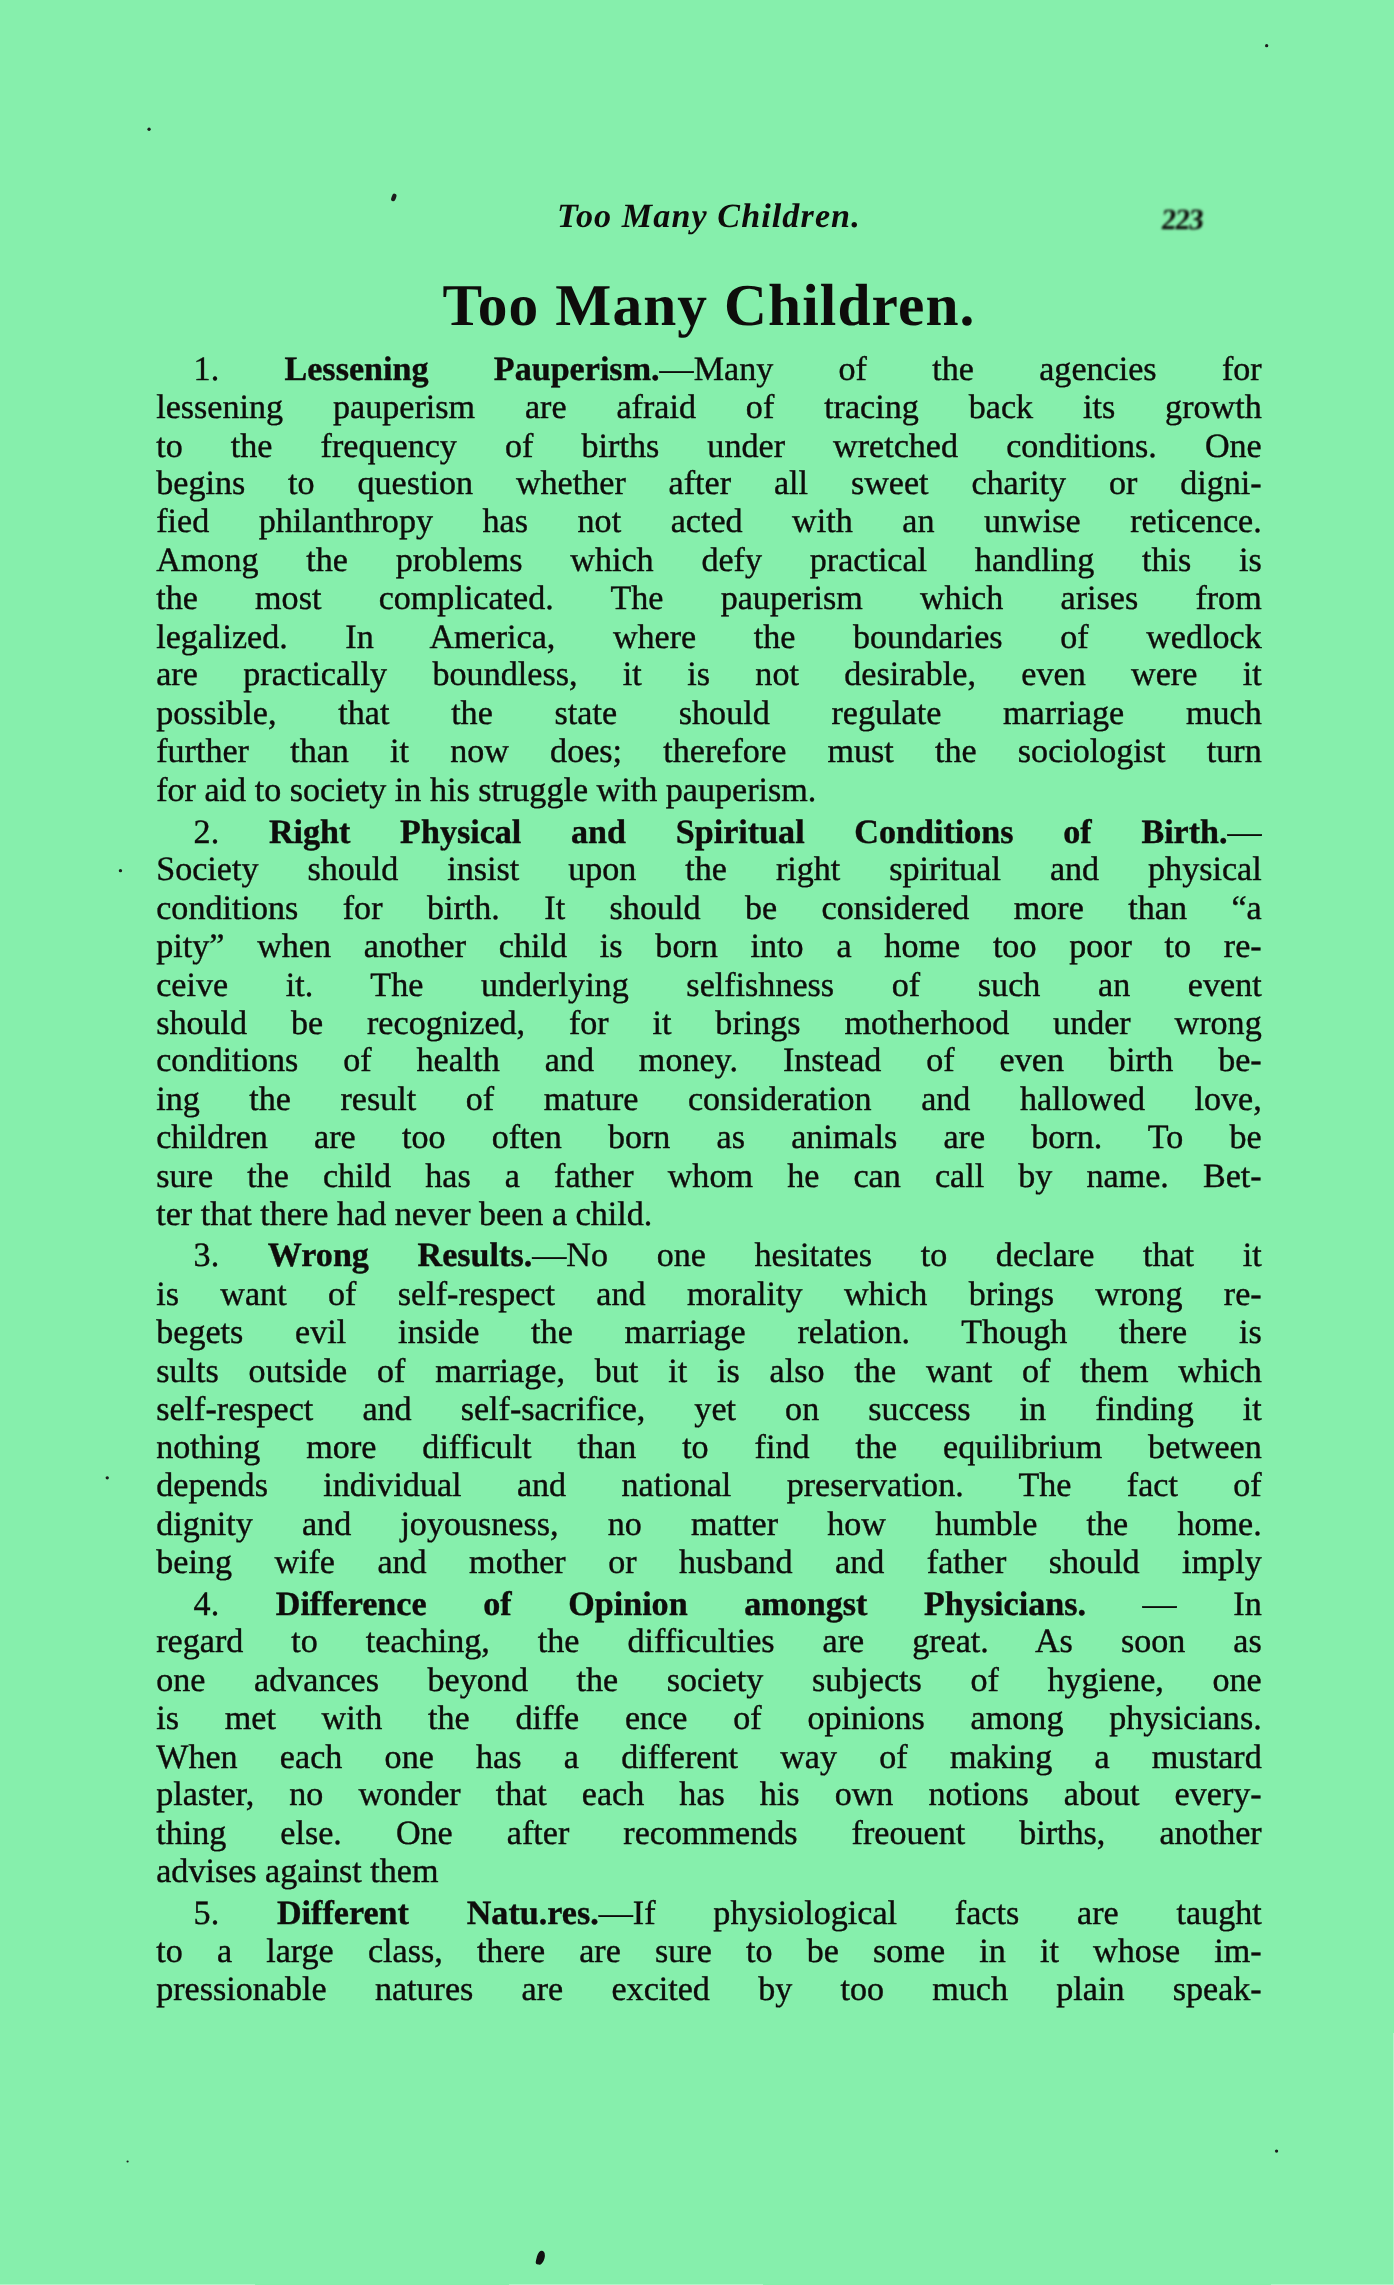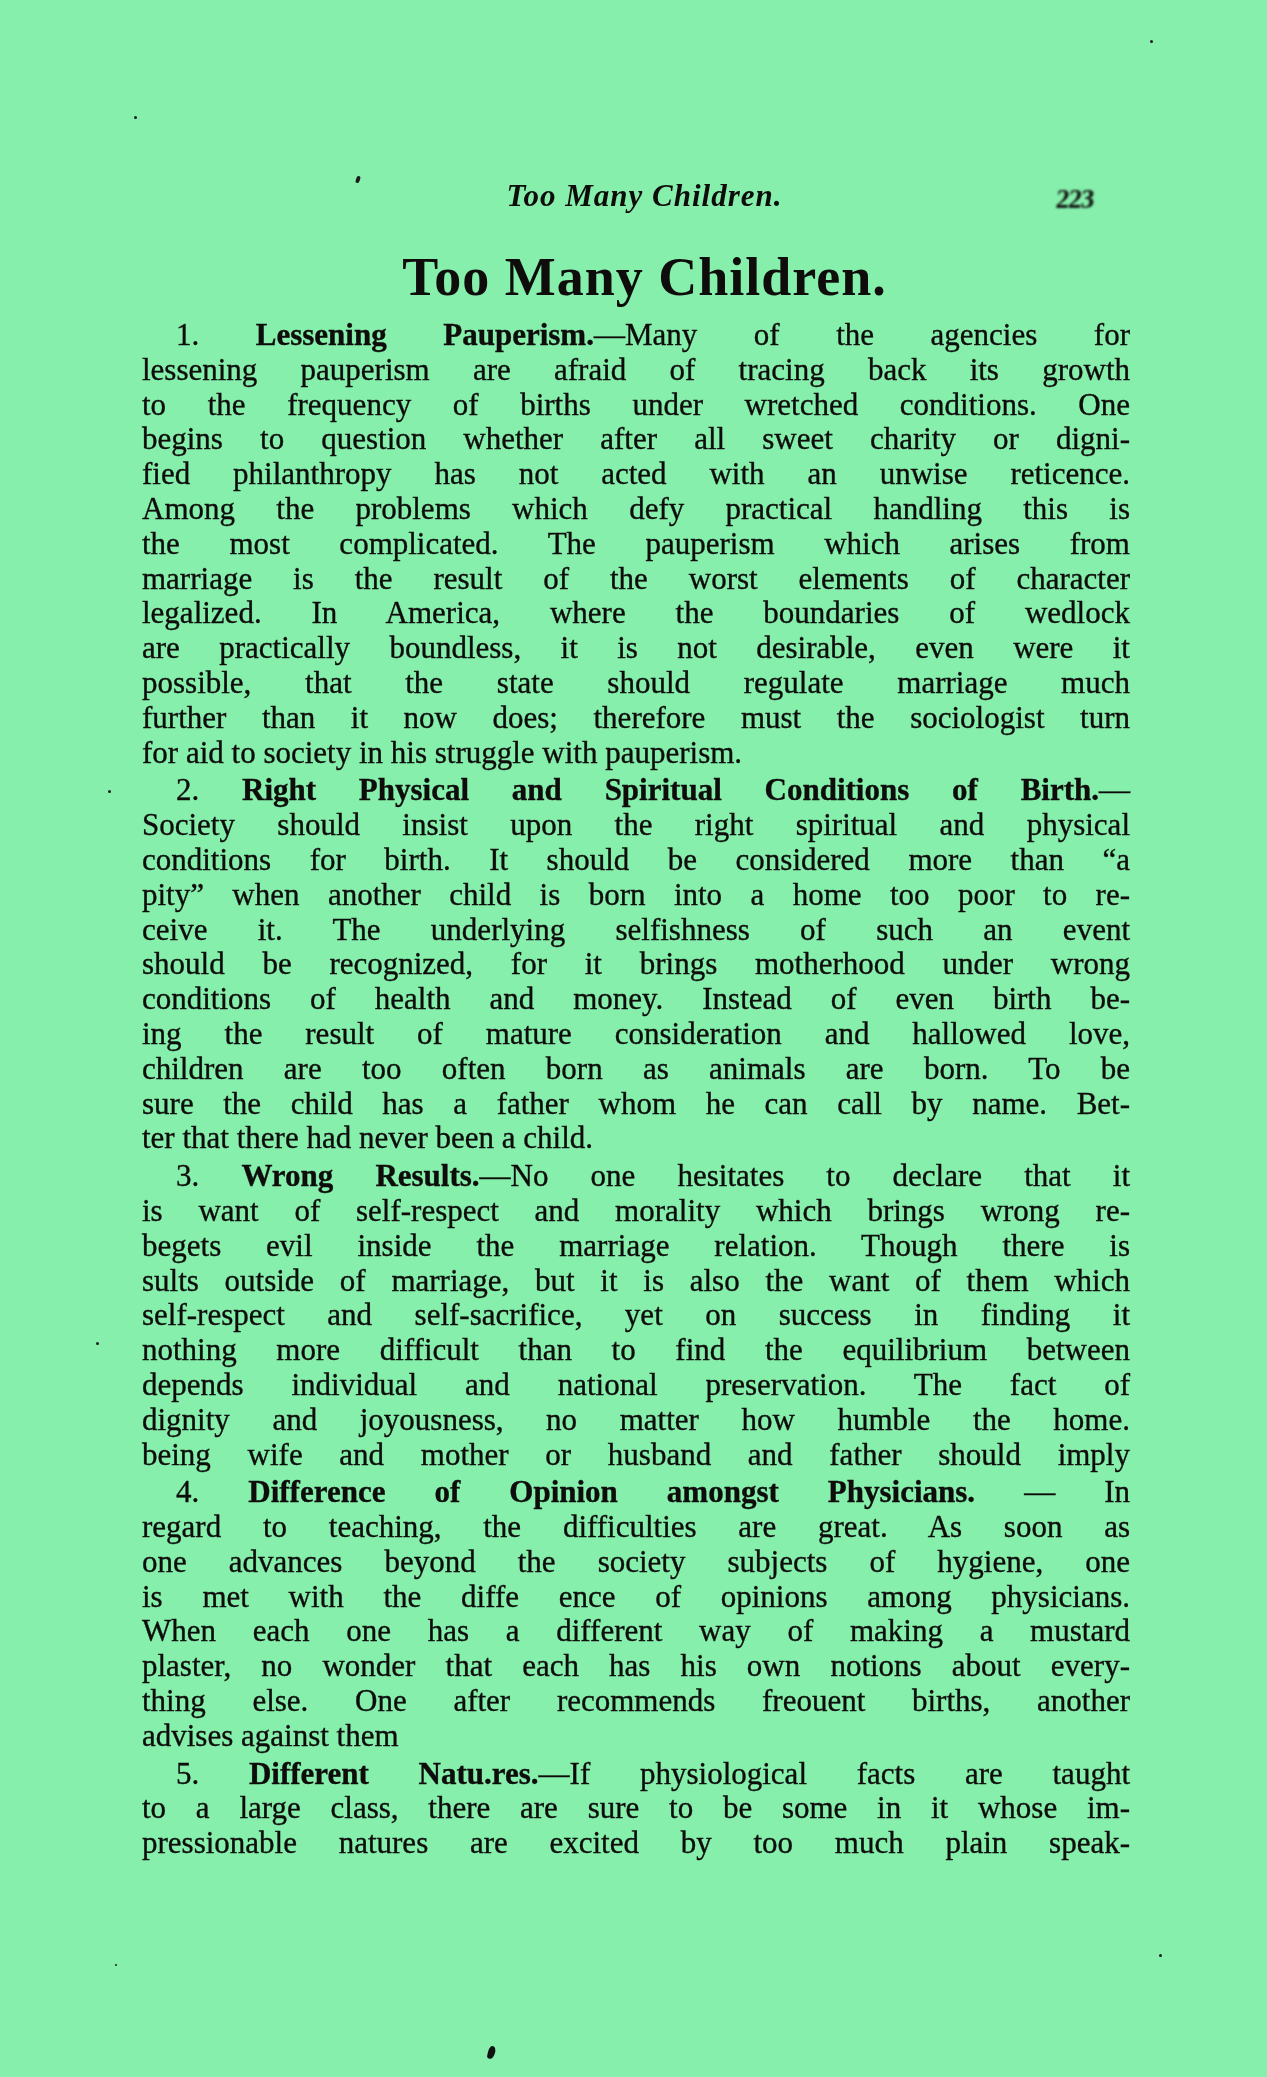--- a/index.html
+++ b/index.html
@@ -21,21 +21,21 @@
   }
   .page-title{
     position:absolute;top:246px;left:142px;width:1005px;
     text-align:center;font-weight:bold;font-size:54px;letter-spacing:1px;
   }
   .body-text{
     position:absolute;top:318px;left:142px;width:1005px;
     font-size:31px;line-height:34.8px;
     -webkit-text-stroke:0.35px #0e0d0b;
   }
-  .para{margin:0 17px 3px 0;padding:0;}
+  .para{margin:0 0 3px 0;padding:0;}
   .line{display:block;text-align:justify;text-align-last:justify;}
   .line.end{text-align-last:left;}
   .line.first{text-indent:34px;}
   .sec-heading{font-weight:bold;}
   .speck{position:absolute;background:#1c1c1c;border-radius:50%;}
   .comma-mark{
     position:absolute;left:488px;top:2046px;width:7px;height:13px;
     background:#111;border-radius:60% 60% 70% 30%;transform:rotate(14deg);
   }
 </style>
@@ -52,21 +52,20 @@
 
     <p class="para">
       <span class="line first"><span class="sec-num">1.</span>
         <b class="sec-heading">Lessening Pauperism.</b><span>—Many of the agencies for</span></span>
       <span class="line">lessening pauperism are afraid of tracing back its growth</span>
       <span class="line">to the frequency of births under wretched conditions.  One</span>
       <span class="line">begins to question whether after all sweet charity or digni-</span>
       <span class="line">fied philanthropy has not acted with an unwise reticence.</span>
       <span class="line">Among the problems which defy practical handling this is</span>
       <span class="line">the most complicated.  The pauperism which arises from</span>
-      <span class="line">marriage is the result of the worst elements of character</span>
       <span class="line">legalized.  In America, where the boundaries of wedlock</span>
       <span class="line">are practically boundless, it is not desirable, even were it</span>
       <span class="line">possible, that the state should regulate marriage much</span>
       <span class="line">further than it now does; therefore must the sociologist turn</span>
       <span class="line end">for aid to society in his struggle with pauperism.</span>
     </p>
 
     <p class="para">
       <span class="line first"><span class="sec-num">2.</span>
         <b class="sec-heading">Right Physical and Spiritual Conditions of Birth.</b><span>—</span></span>

